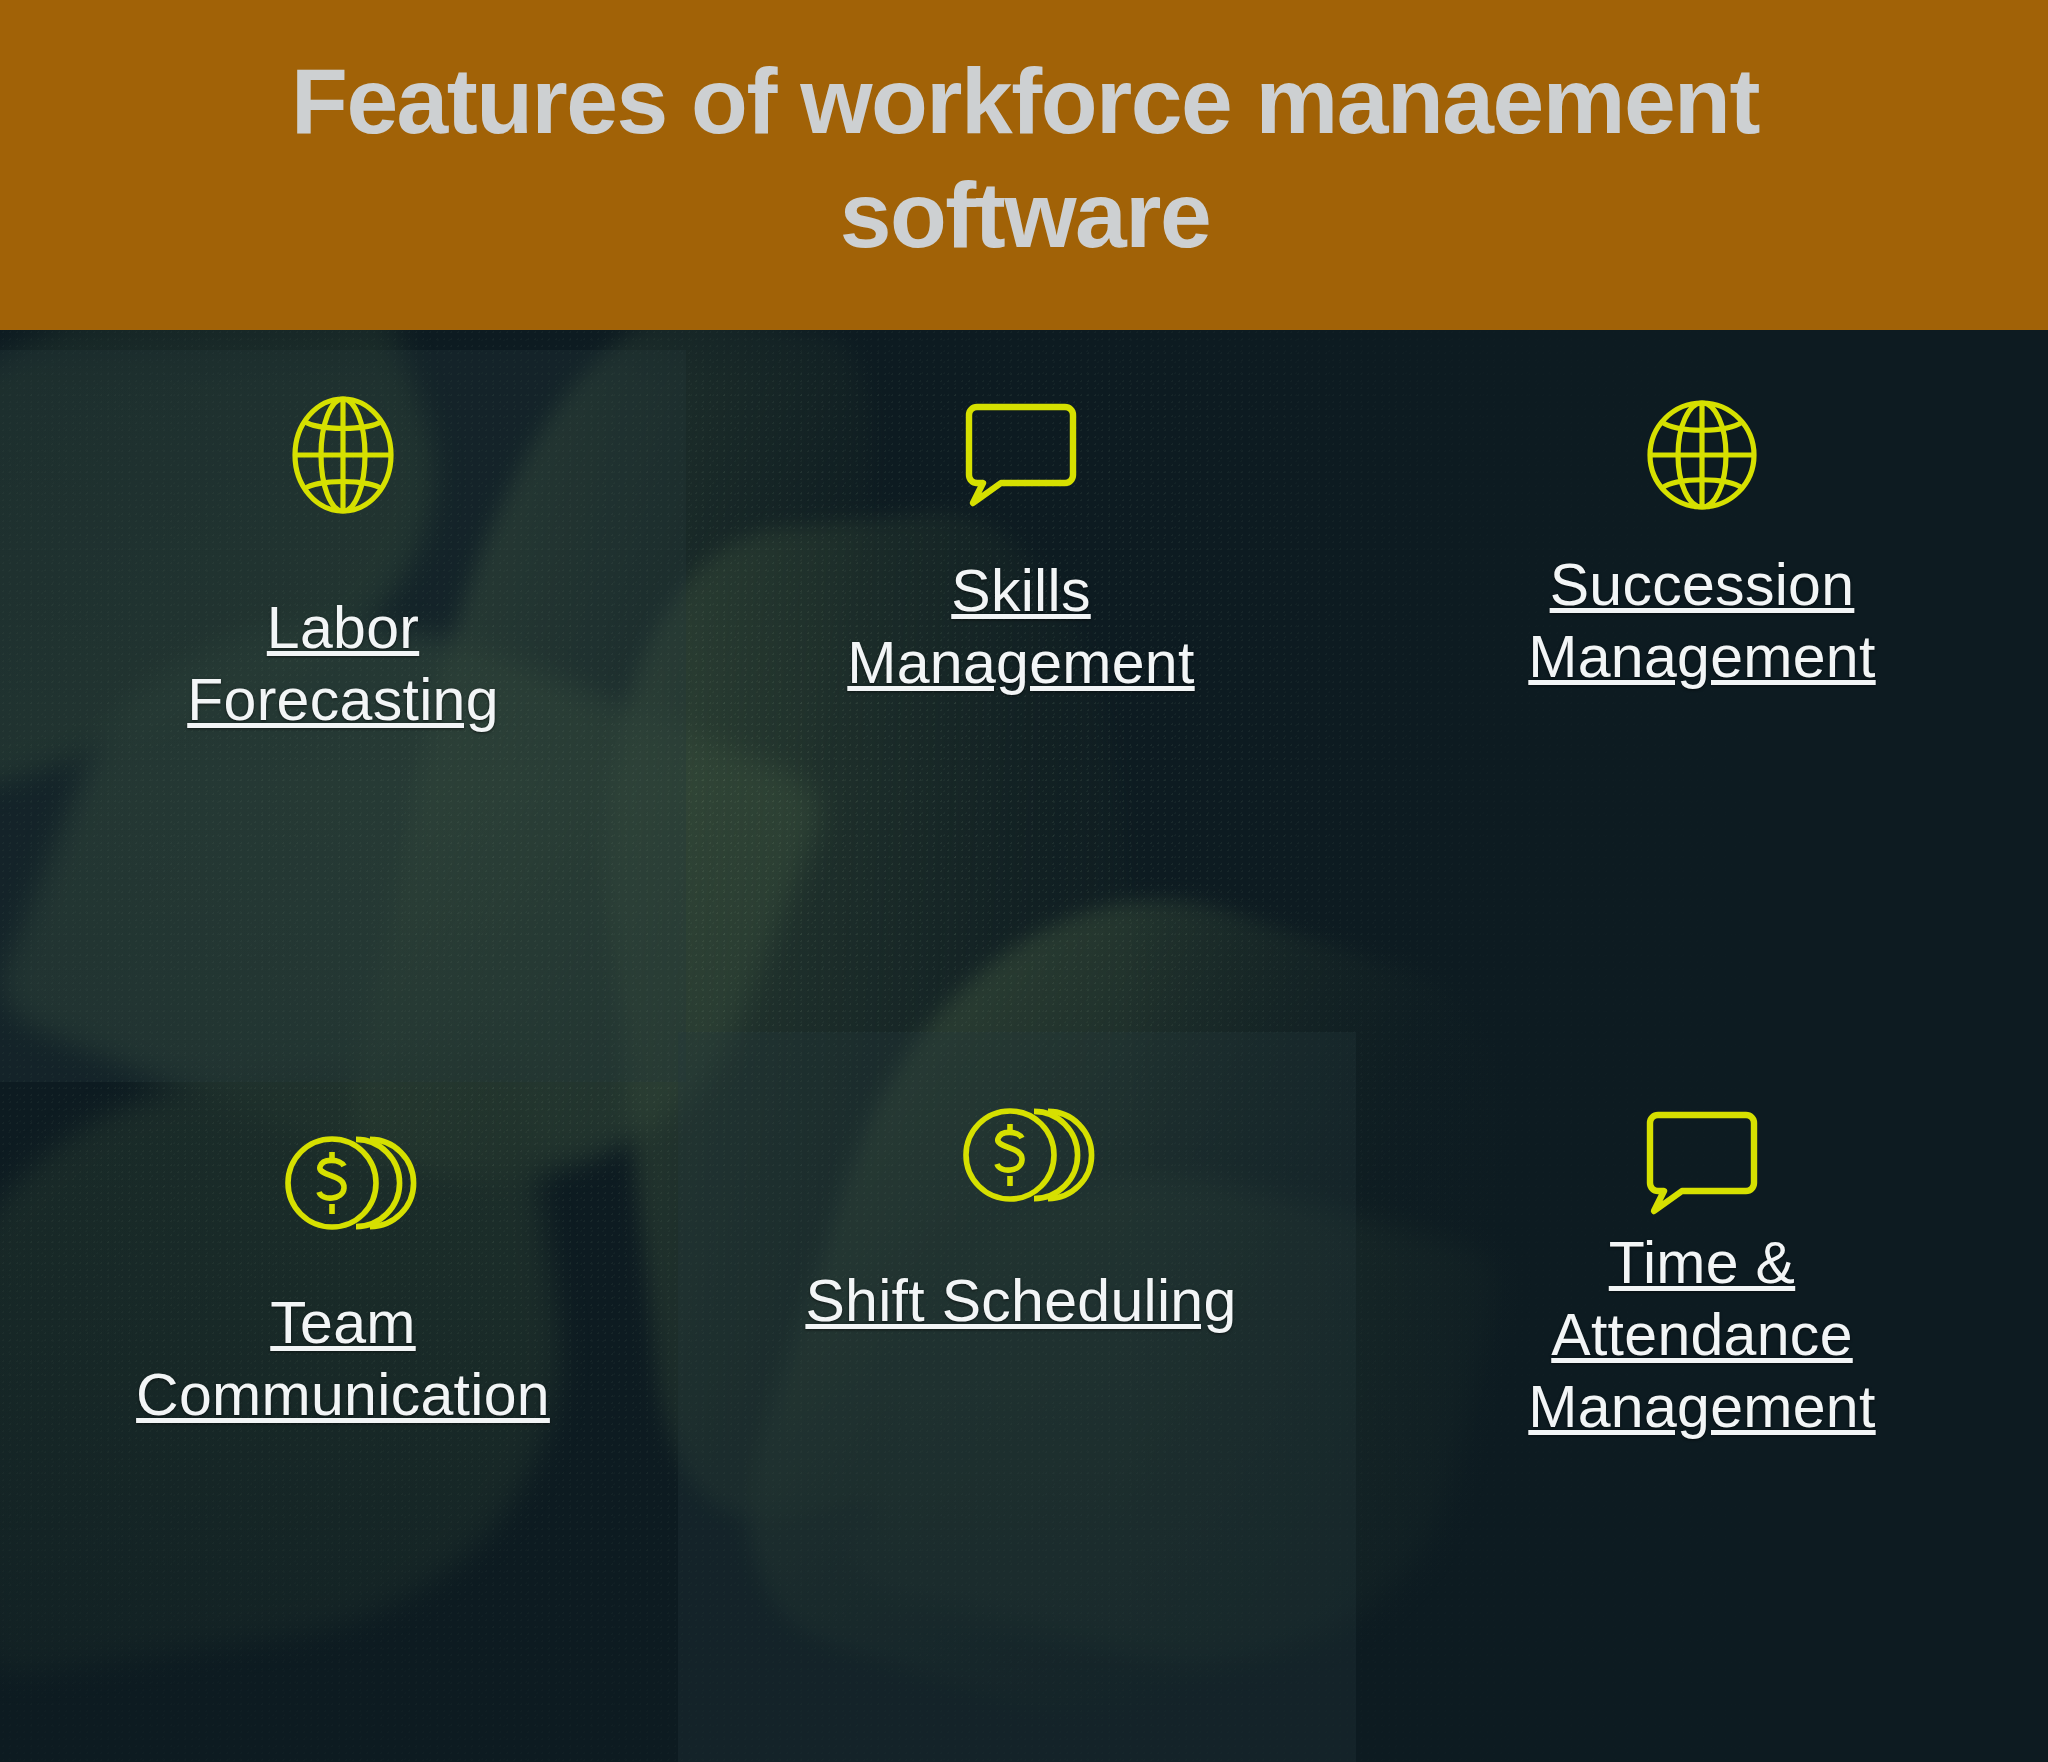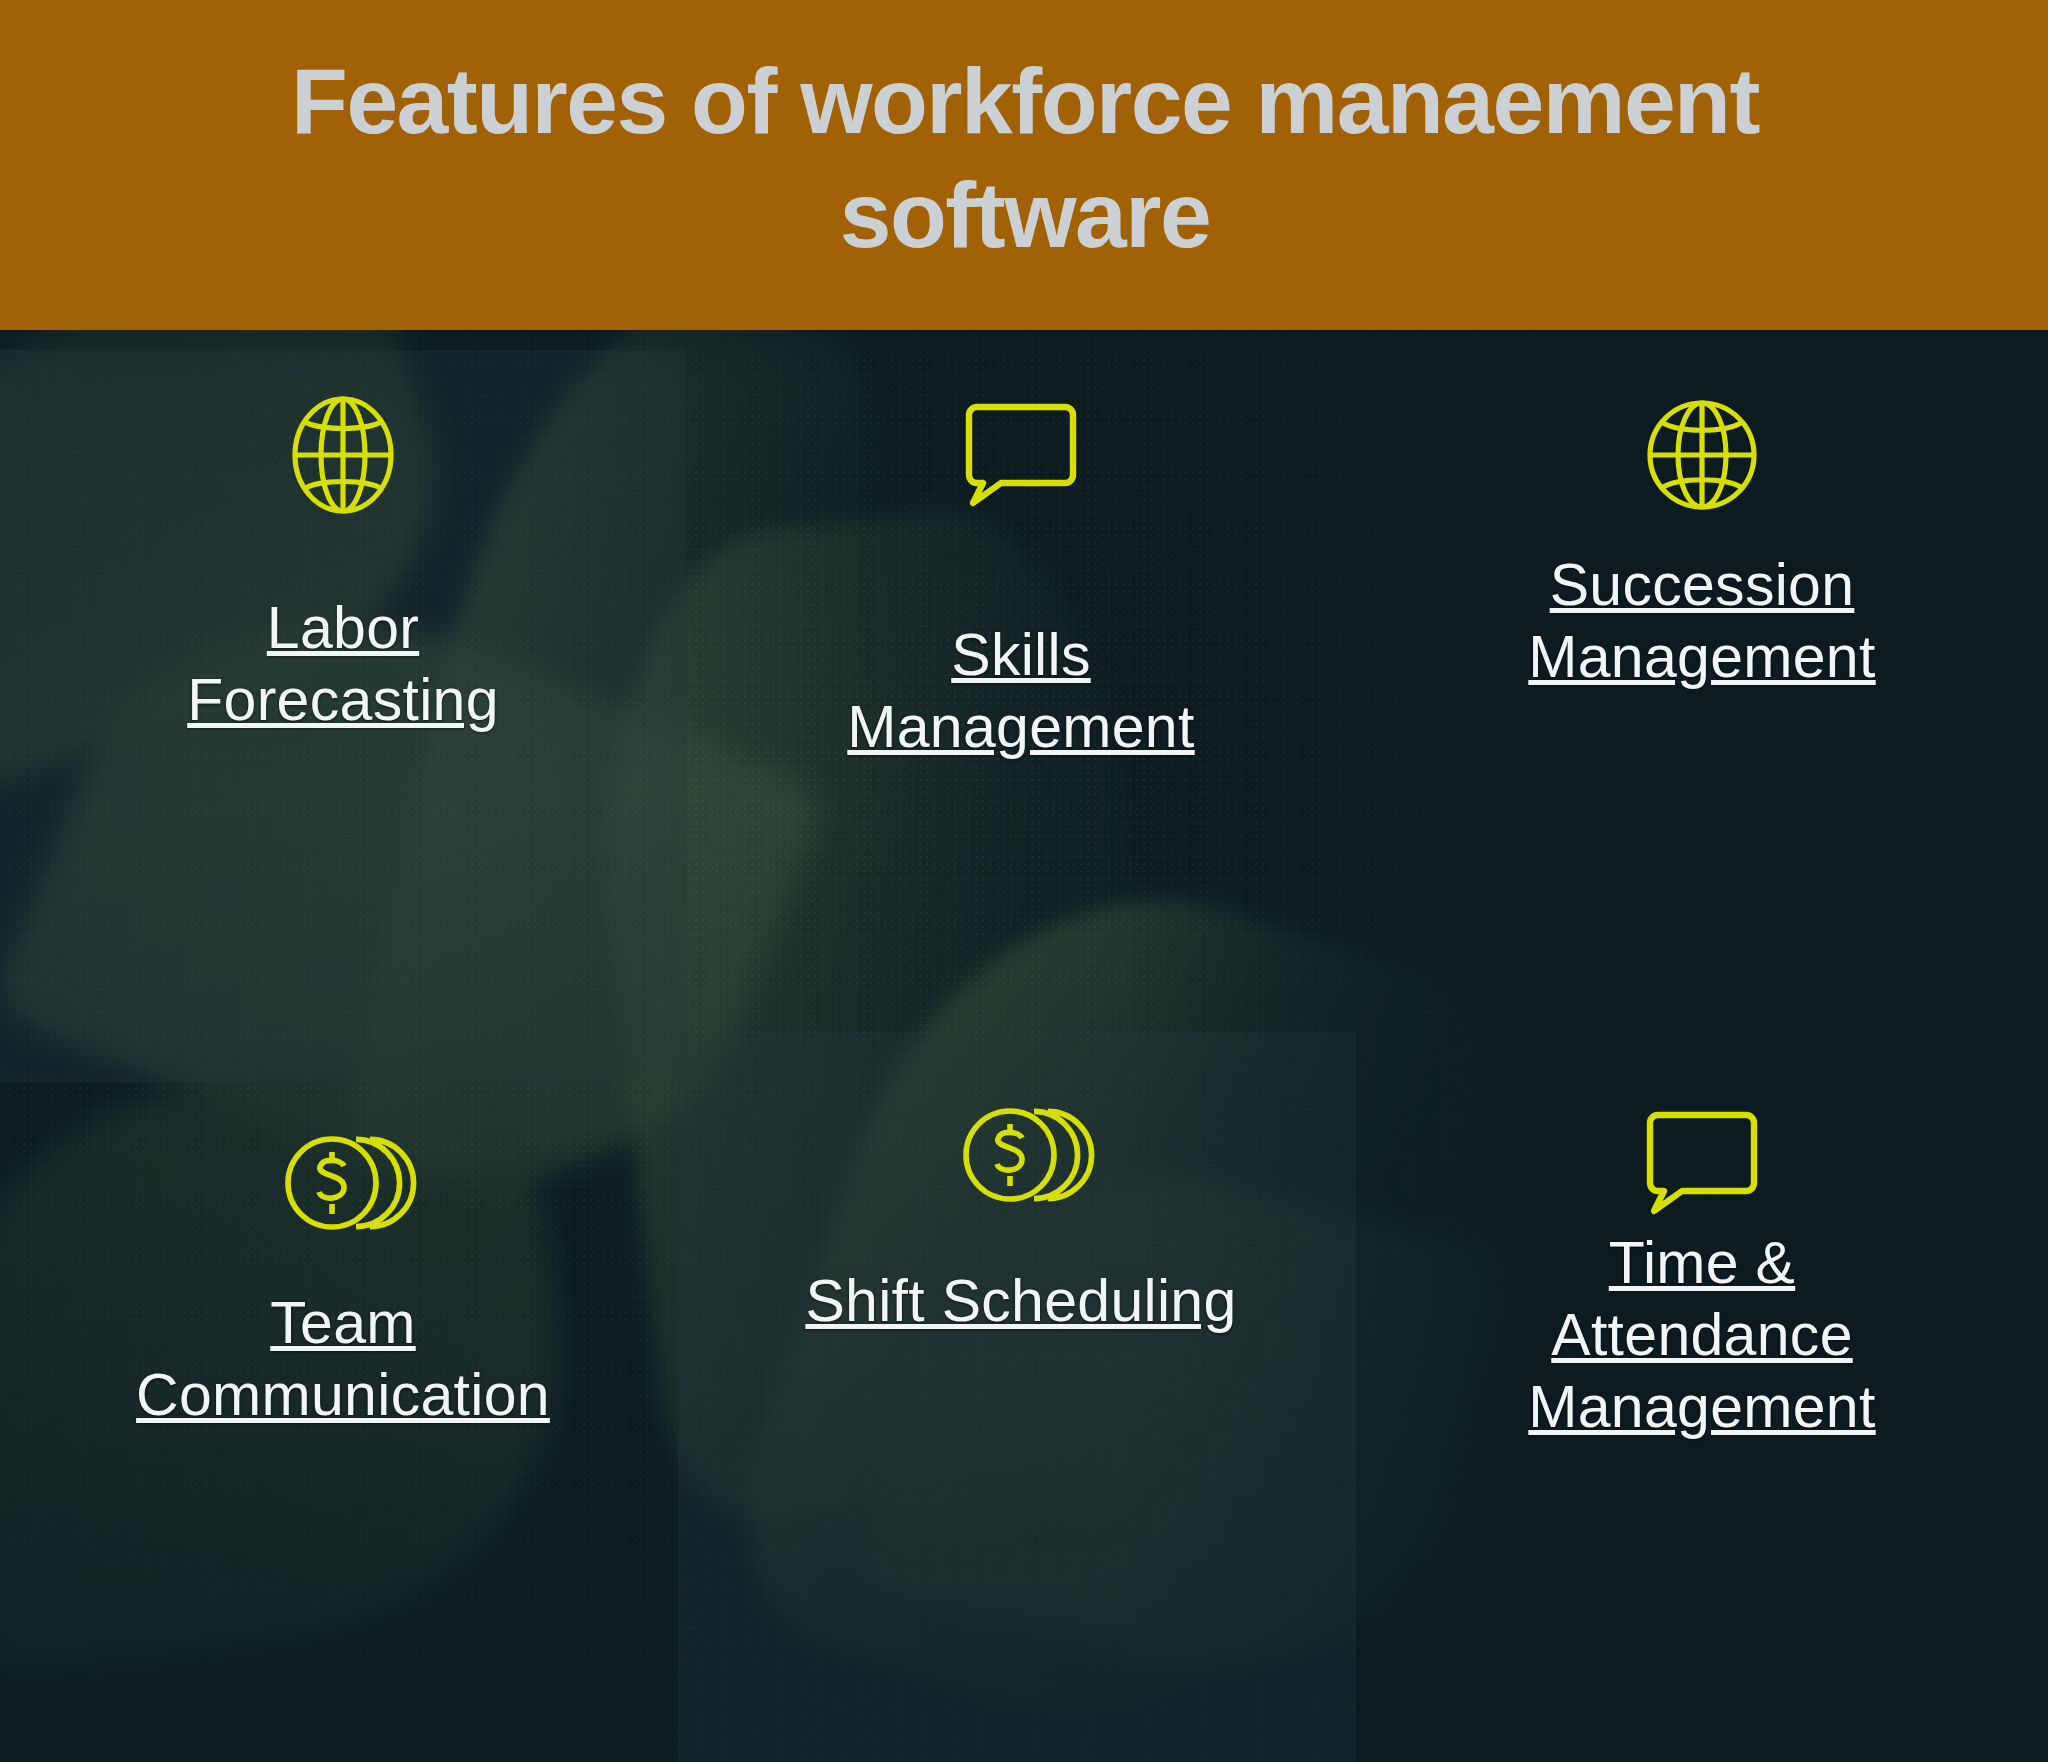--- a/index.html
+++ b/index.html
@@ -120,21 +120,21 @@
 
   
   .cell.c1 { left: 0px;    top: 390px;  width: 686px; }
   .cell.c2 { left: 686px;  top: 390px;  width: 670px; }
   .cell.c3 { left: 1356px; top: 390px;  width: 692px; }
   .cell.c4 { left: 0px;    top: 1118px; width: 686px; }
   .cell.c5 { left: 686px;  top: 1090px; width: 670px; }
   .cell.c6 { left: 1356px; top: 1098px; width: 692px; }
 
   .c1 .cell-label { margin-top: 73px; }
-  .c2 .cell-label { margin-top: 100px; }
+  .c2 .cell-label { margin-top: 36px; }
   .c3 .cell-label { margin-top: 30px; }
   .c4 .cell-label { margin-top: 40px; }
   .c5 .cell-label { margin-top: 46px; }
   .c6 .cell-label { }
 </style>
 </head>
 <body>
 
 <div id="backdrop">
   <div class="leaf" style="left:-120px; top:300px;  width:560px;  height:420px;  background:#2e4434; transform:rotate(-18deg);"></div>

